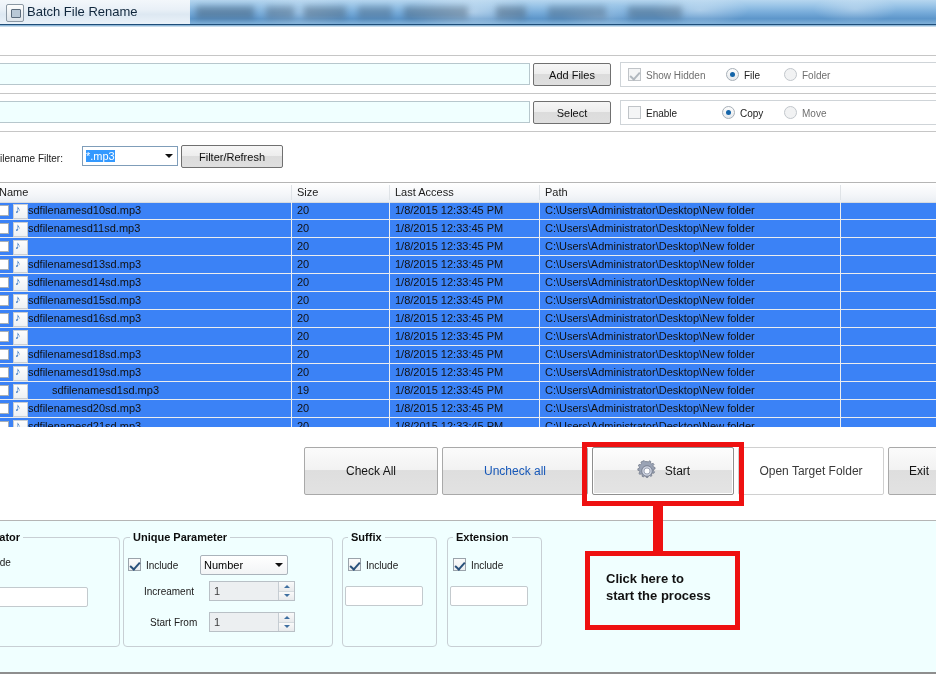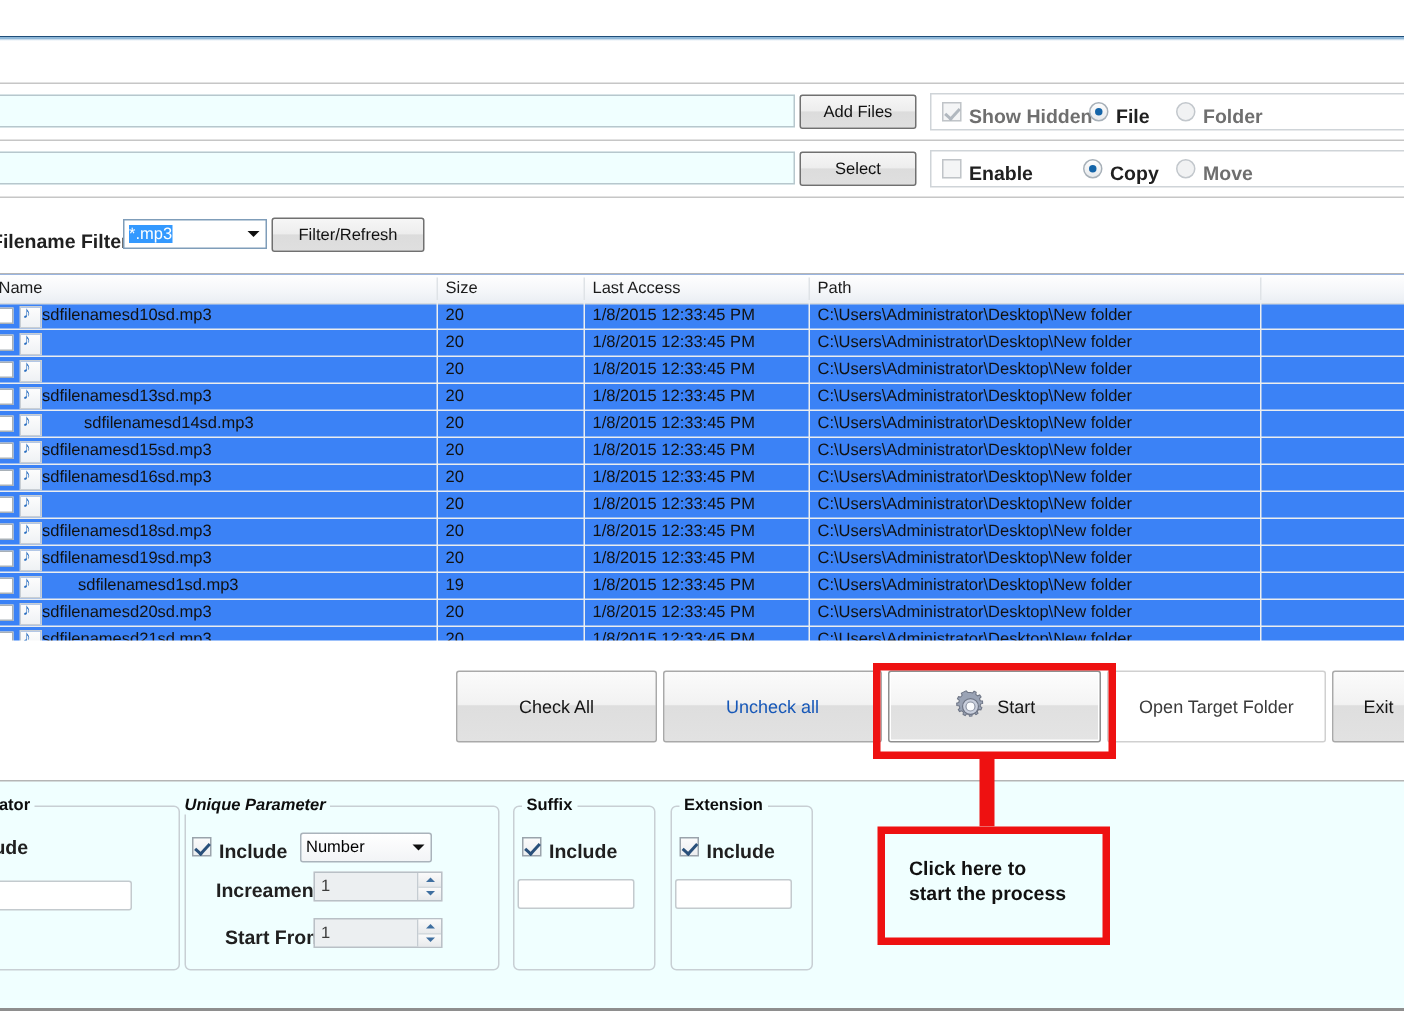--- a/index.html
+++ b/index.html
@@ -90,21 +90,21 @@
 
   .radio{
     position:absolute;width:13px;height:13px;box-sizing:border-box;border-radius:50%;
     border:1px solid #a7b0b8;background:linear-gradient(to bottom,#fdfdfd,#e6e9ec);
   }
   .radio.sel:after{
     content:"";position:absolute;left:3px;top:3px;width:5px;height:5px;border-radius:50%;
     background:#1464a8;
   }
   .radio.dim{border-color:#c2c7cc;background:#f1f2f3;}
-  .lbl{position:absolute;font-size:13px;color:#202020;white-space:nowrap;font-weight:bold;}
+  .lbl{position:absolute;font-size:10px;color:#202020;white-space:nowrap;}
   .lbl.dim{color:#6f6f6f;}
 
   .panelbox{
     position:absolute;box-sizing:border-box;border:1px solid #cfd4d8;background:#fff;
   }
 
   
   .combo{
     position:absolute;box-sizing:border-box;border:1px solid #7f9db9;background:#fff;
     display:flex;align-items:center;
@@ -223,20 +223,26 @@
     position:absolute;box-sizing:border-box;border:5px solid #ee1111;background:#f0ffff;
     font-size:13px;font-weight:bold;color:#111;line-height:17px;
     padding:14px 0 0 16px;white-space:pre-line;
   }
 </style>
 </head>
 <body>
 
 <div class="app">
 
+  <div class="titlebar">
+    <div class="tb-left"></div>
+    <div class="tb-icon"></div>
+    <div class="tb-title">Batch File Rename</div>
+    <div class="tb-blur"></div>
+  </div>
   <div class="tb-underline"></div>
 
   <div class="form-area">
     <div class="row-sep" style="top:28px;"></div>
     <div class="row-sep" style="top:66px;"></div>
     <div class="row-sep" style="top:104px;"></div>
 
     <input class="tbx" style="left: -4px; top: 36px; width: 534px; height: 22px;" value="">
     <div class="btn" style="left:533px;top:36px;width:78px;height:23px;">Add Files</div>
 
@@ -289,20 +295,21 @@
           <div class="rchk"></div>
           <div class="mp3ico"></div>
           <div class="c" style="left: 28px; width: 258px;">sdfilenamesd10sd.mp3</div>
           <div class="c" style="left: 297px; width: 86px;">20</div>
           <div class="c" style="left: 395px; width: 138px;">1/8/2015 12:33:45 PM</div>
           <div class="c" style="left: 545px; width: 290px;">C:\Users\Administrator\Desktop\New folder</div>
         </div>
         <div class="lv-row">
           <div class="rchk"></div>
           <div class="mp3ico"></div>
+          <div class="c" style="left: 28px; width: 258px;">sdfilenamesd11sd.mp3</div>
           <div class="c" style="left: 297px; width: 86px;">20</div>
           <div class="c" style="left: 395px; width: 138px;">1/8/2015 12:33:45 PM</div>
           <div class="c" style="left: 545px; width: 290px;">C:\Users\Administrator\Desktop\New folder</div>
         </div>
         <div class="lv-row">
           <div class="rchk"></div>
           <div class="mp3ico"></div>
           <div class="c" style="left: 297px; width: 86px;">20</div>
           <div class="c" style="left: 395px; width: 138px;">1/8/2015 12:33:45 PM</div>
           <div class="c" style="left: 545px; width: 290px;">C:\Users\Administrator\Desktop\New folder</div>
@@ -311,21 +318,21 @@
           <div class="rchk"></div>
           <div class="mp3ico"></div>
           <div class="c" style="left: 28px; width: 258px;">sdfilenamesd13sd.mp3</div>
           <div class="c" style="left: 297px; width: 86px;">20</div>
           <div class="c" style="left: 395px; width: 138px;">1/8/2015 12:33:45 PM</div>
           <div class="c" style="left: 545px; width: 290px;">C:\Users\Administrator\Desktop\New folder</div>
         </div>
         <div class="lv-row">
           <div class="rchk"></div>
           <div class="mp3ico"></div>
-          <div class="c" style="left: 28px; width: 258px; margin-left: 28px;">sdfilenamesd14sd.mp3</div>
+          <div class="c" style="left: 28px; width: 258px;">sdfilenamesd14sd.mp3</div>
           <div class="c" style="left: 297px; width: 86px;">20</div>
           <div class="c" style="left: 395px; width: 138px;">1/8/2015 12:33:45 PM</div>
           <div class="c" style="left: 545px; width: 290px;">C:\Users\Administrator\Desktop\New folder</div>
         </div>
         <div class="lv-row">
           <div class="rchk"></div>
           <div class="mp3ico"></div>
           <div class="c" style="left: 28px; width: 258px;">sdfilenamesd15sd.mp3</div>
           <div class="c" style="left: 297px; width: 86px;">20</div>
           <div class="c" style="left: 395px; width: 138px;">1/8/2015 12:33:45 PM</div>
@@ -409,21 +416,21 @@
   </div>
 
   <div class="params">
 
     <div class="grp" style="left:-56px;top:16px;width:176px;height:110px;"></div>
     <div class="grp-title" style="left:-8px;top:10px;">rator</div>
     <div class="lbl" style="left:-8px;top:36px;">lude</div>
     <input class="pfield" style="left: -48px; top: 66px; width: 136px; height: 20px; padding-left: 4px; font-size: 11px;" value="">
 
     <div class="grp" style="left:123px;top:16px;width:210px;height:110px;"></div>
-    <div class="grp-title" style="left:120px;top:10px;font-style:italic;">Unique Parameter</div>
+    <div class="grp-title" style="left:130px;top:10px;">Unique Parameter</div>
     <div class="chk checked" style="left:128px;top:37px;"></div>
     <div class="lbl" style="left:146px;top:39px;">Include</div>
     <div class="combo flat" style="left:200px;top:34px;width:88px;height:20px;">
       <div class="cval">Number</div>
       <div class="carrow"></div>
     </div>
     <div class="lbl" style="left:144px;top:65px;">Increament</div>
     <div class="spin" style="left:209px;top:60px;width:86px;height:20px;">
       <div class="sval">1</div>
       <div class="sbtns">

